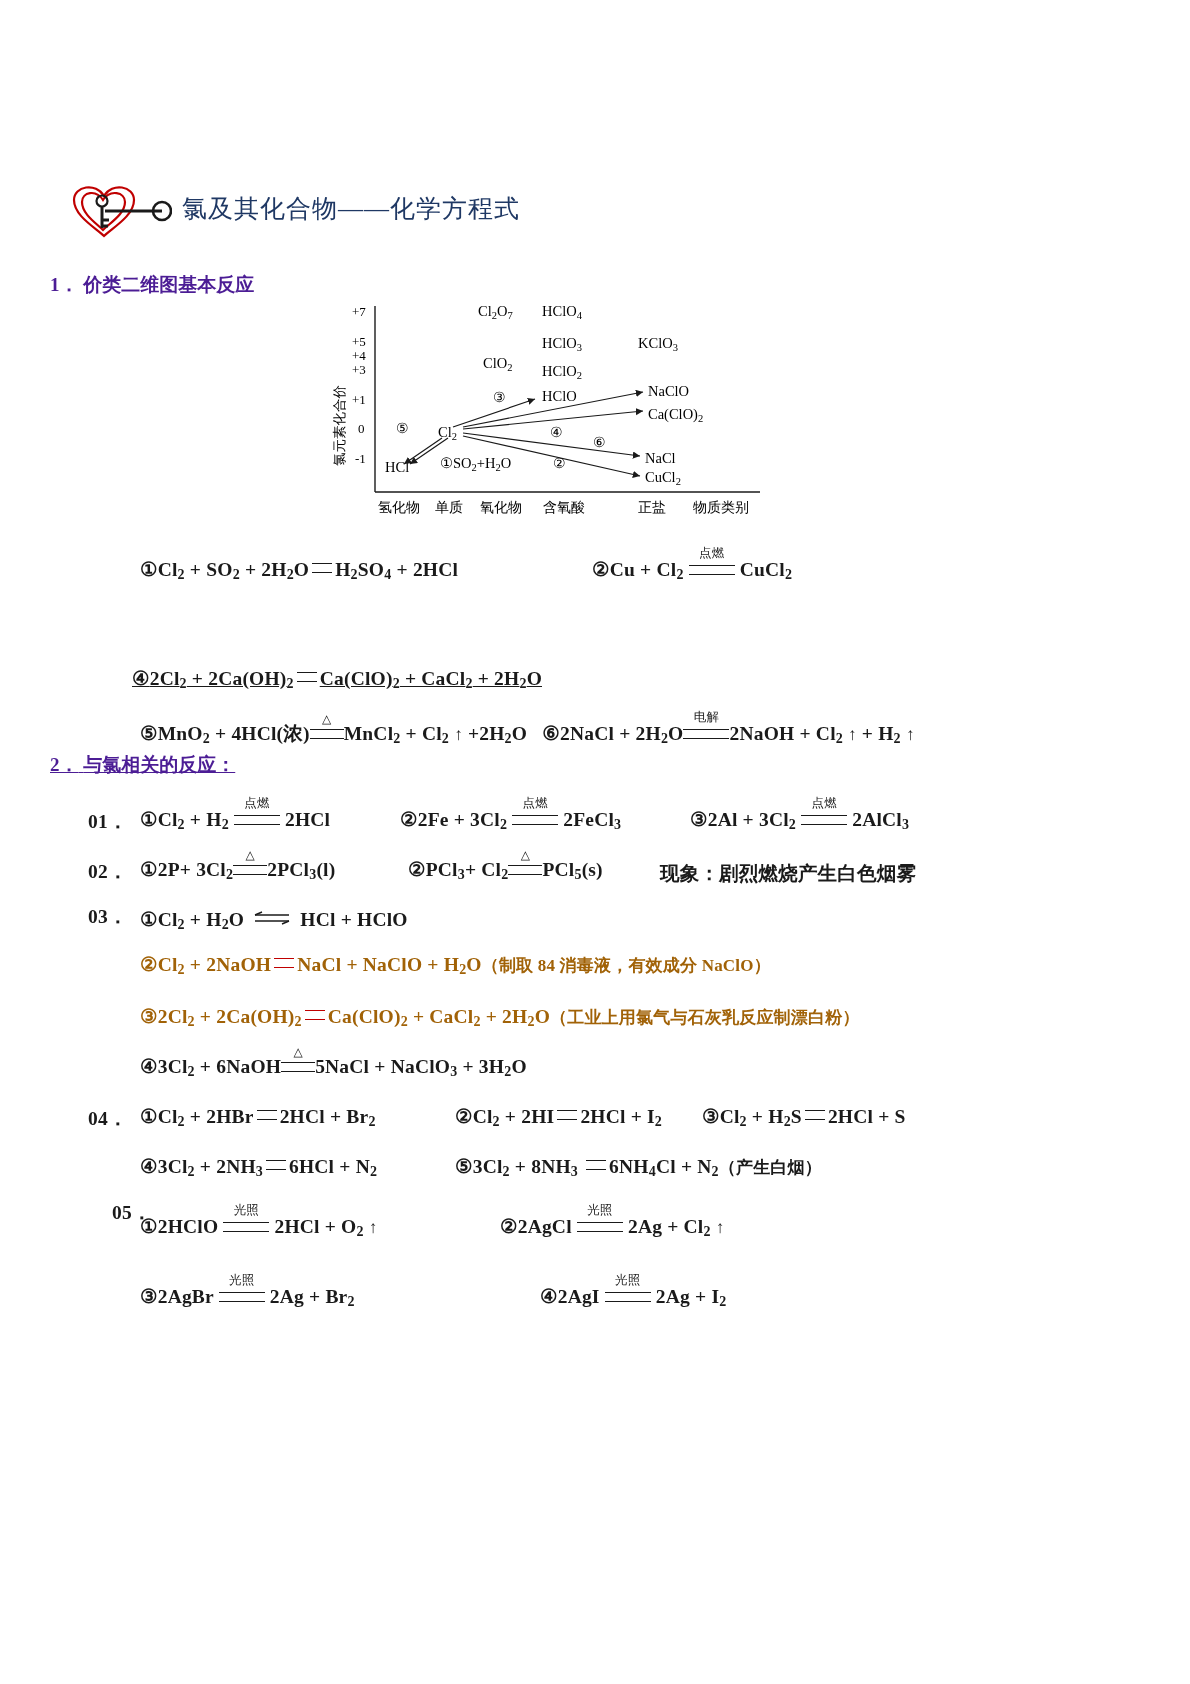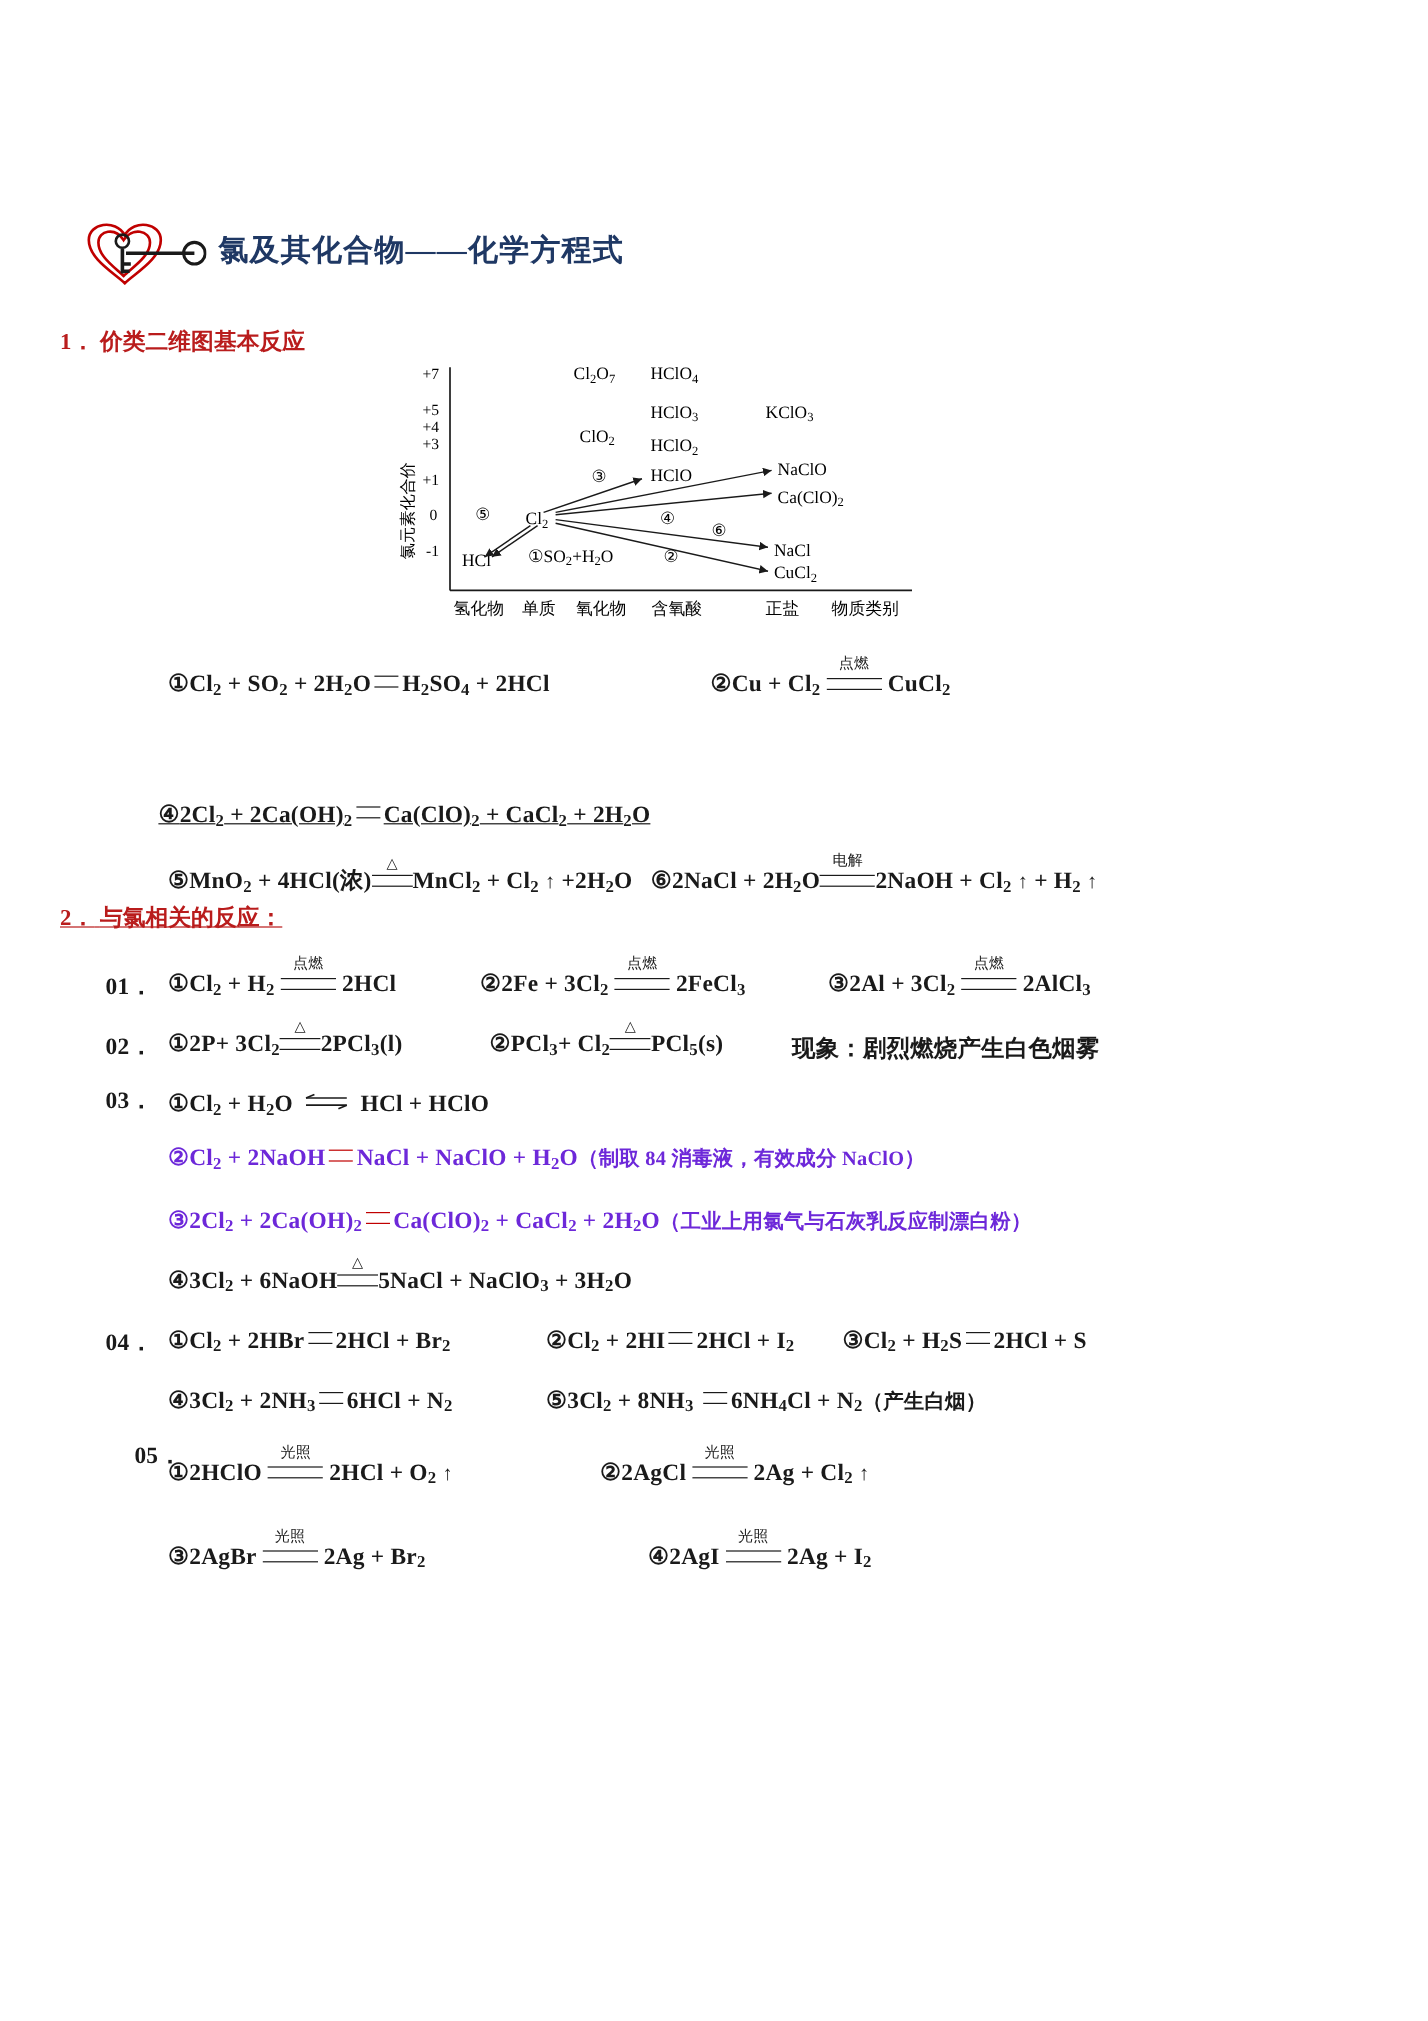--- a/index.html
+++ b/index.html
@@ -32,34 +32,34 @@
     height: 60px;
   }
   .heart-key {
     width: 120px;
     height: 60px;
     position: relative;
   }
   .title-text {
     font-family: "Liberation Serif", serif;
     font-size: 25px;
-    font-weight: bold;
+    font-weight: normal;
     color: #1f3864;
     letter-spacing: 1px;
     margin-left: 10px;
     white-space: nowrap;
     text-align: center;
   }
 
   
   .sec-head {
     position: absolute;
     font-size: 19px;
     font-weight: bold;
-    color: #b91c1c;
+    color: #4c1d95;
     white-space: nowrap;
     font-family: "Liberation Serif", serif;
   }
   #sec1 { left: 50px; top: 272px; }
   #sec2 { left: 50px; top: 752px; text-decoration: underline; }
 
   
   .diagram {
     position: absolute;
     left: 330px;
@@ -136,21 +136,21 @@
   .rev {
     display: inline-block;
     position: relative;
     width: 38px;
     height: 14px;
     vertical-align: 1px;
     margin: 0 4px;
   }
   .rev svg { position: absolute; left: 0; top: 0; }
 
-  .red { color: #6d28d9; }
+  .red { color: #a16207; }
   .idx { font-size: 19.5px; }
 
   .up { font-size: 17px; }
 </style>
 </head>
 <body>
 
 <div class="page">
 
   <div class="title-row">

